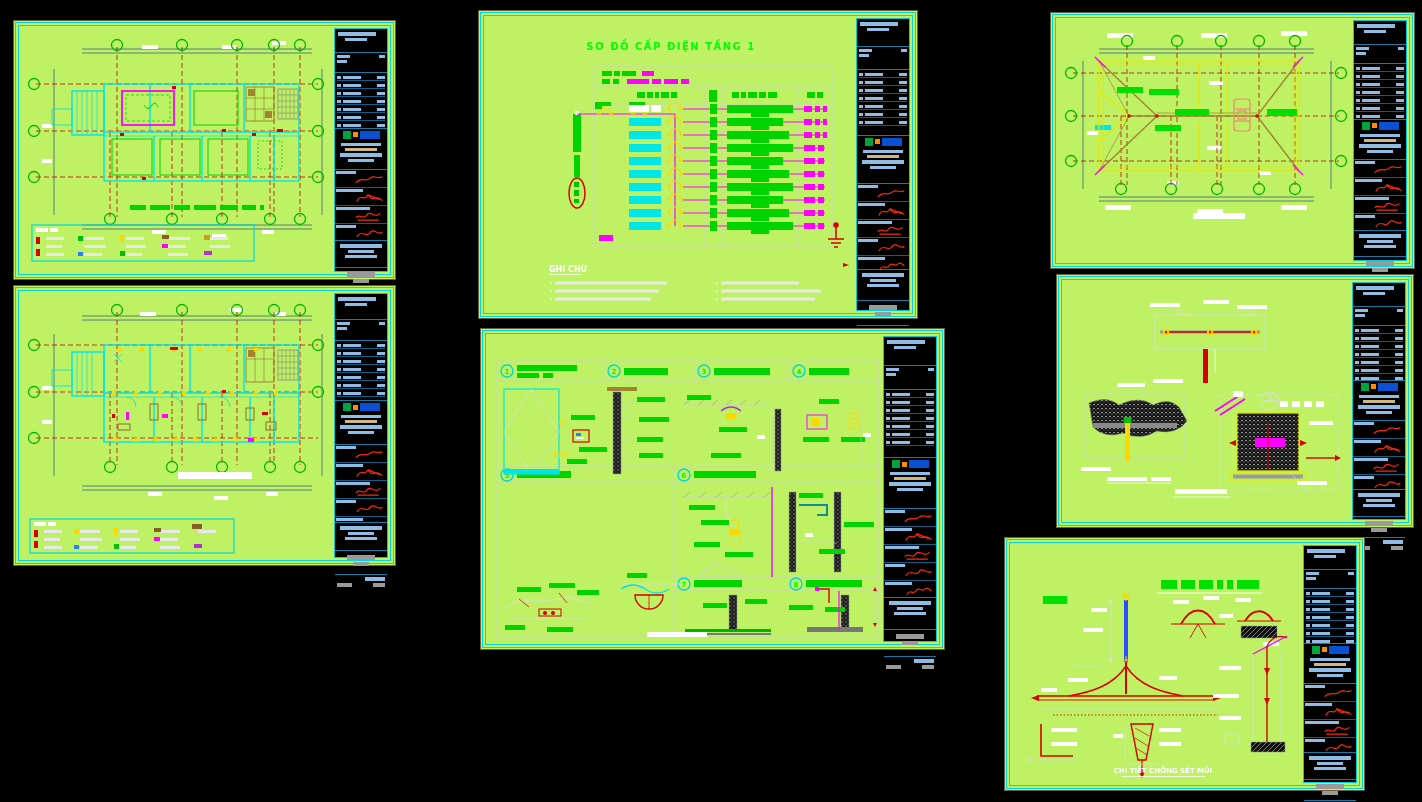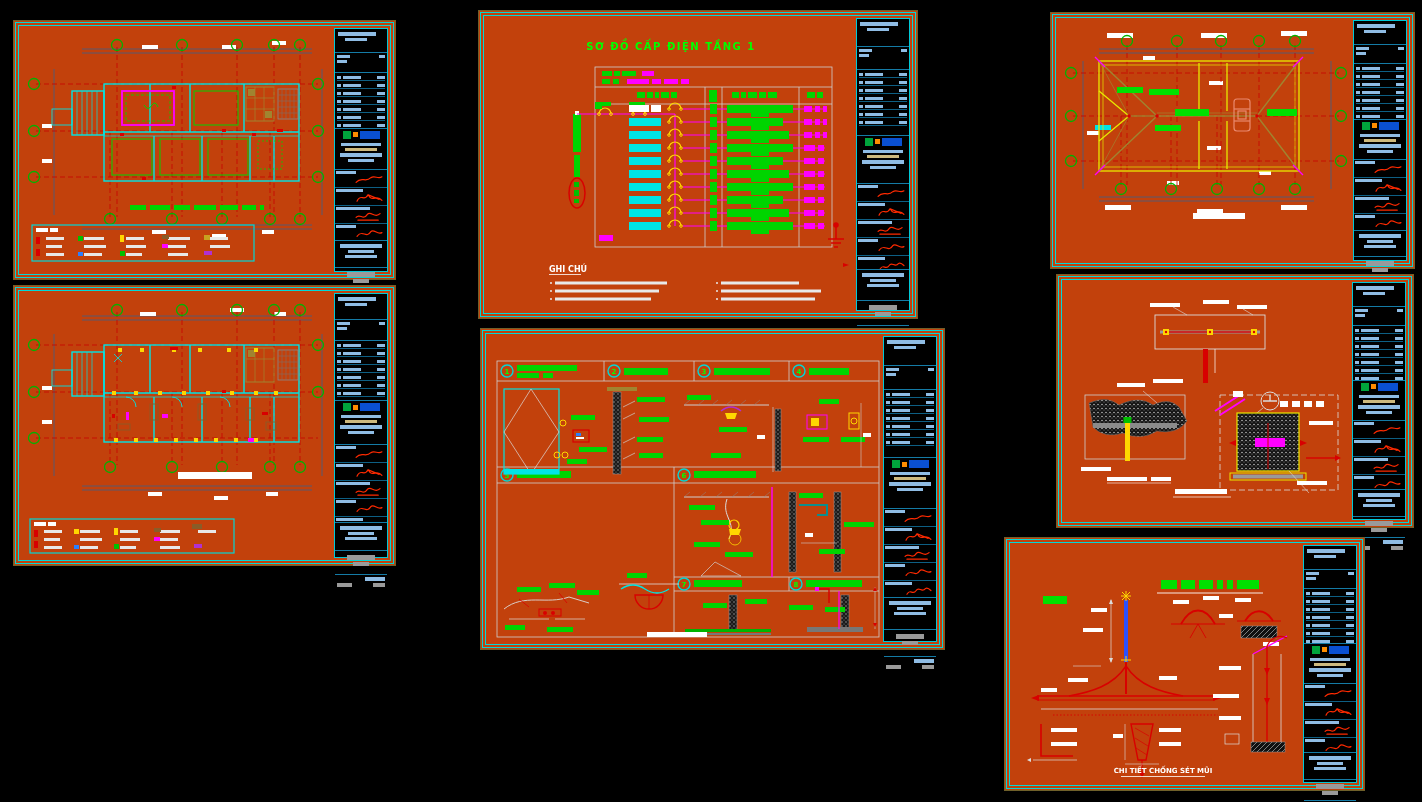--- a/index.html
+++ b/index.html
@@ -1,18 +1,18 @@
 <!DOCTYPE html>
 <html><head>
 <meta charset="utf-8">
 <style>
   html,body{margin:0;padding:0;background:#000;}
   body{width:1422px;height:802px;position:relative;overflow:hidden;
        font-family:"DejaVu Sans",sans-serif;}
-  .sheet{position:absolute;background:#c2410c;outline:1px solid #6f602a;}
+  .sheet{position:absolute;background:#bef264;outline:1px solid #6f602a;}
   .frame1{position:absolute;inset:1px;border:1px solid #00d8d8;pointer-events:none;}
   .frame2{position:absolute;inset:4px;border:1px solid #00d8d8;pointer-events:none;}
   .content{position:absolute;left:8px;top:8px;bottom:8px;right:62px;}
   .content svg{width:100%;height:100%;display:block;}
   .titleblock{position:absolute;top:7px;bottom:7px;right:7px;width:52px;
       border:1px solid #00c9d8;display:flex;flex-direction:column;background:#000;}
   .tb-sec{position:relative;border-bottom:1px solid #147ba6;padding:2px;
       display:flex;flex-direction:column;gap:2px;overflow:hidden;}
   .tb-row{display:flex;gap:2px;align-items:center;}
   .tb-bar{flex:0 0 auto;}

